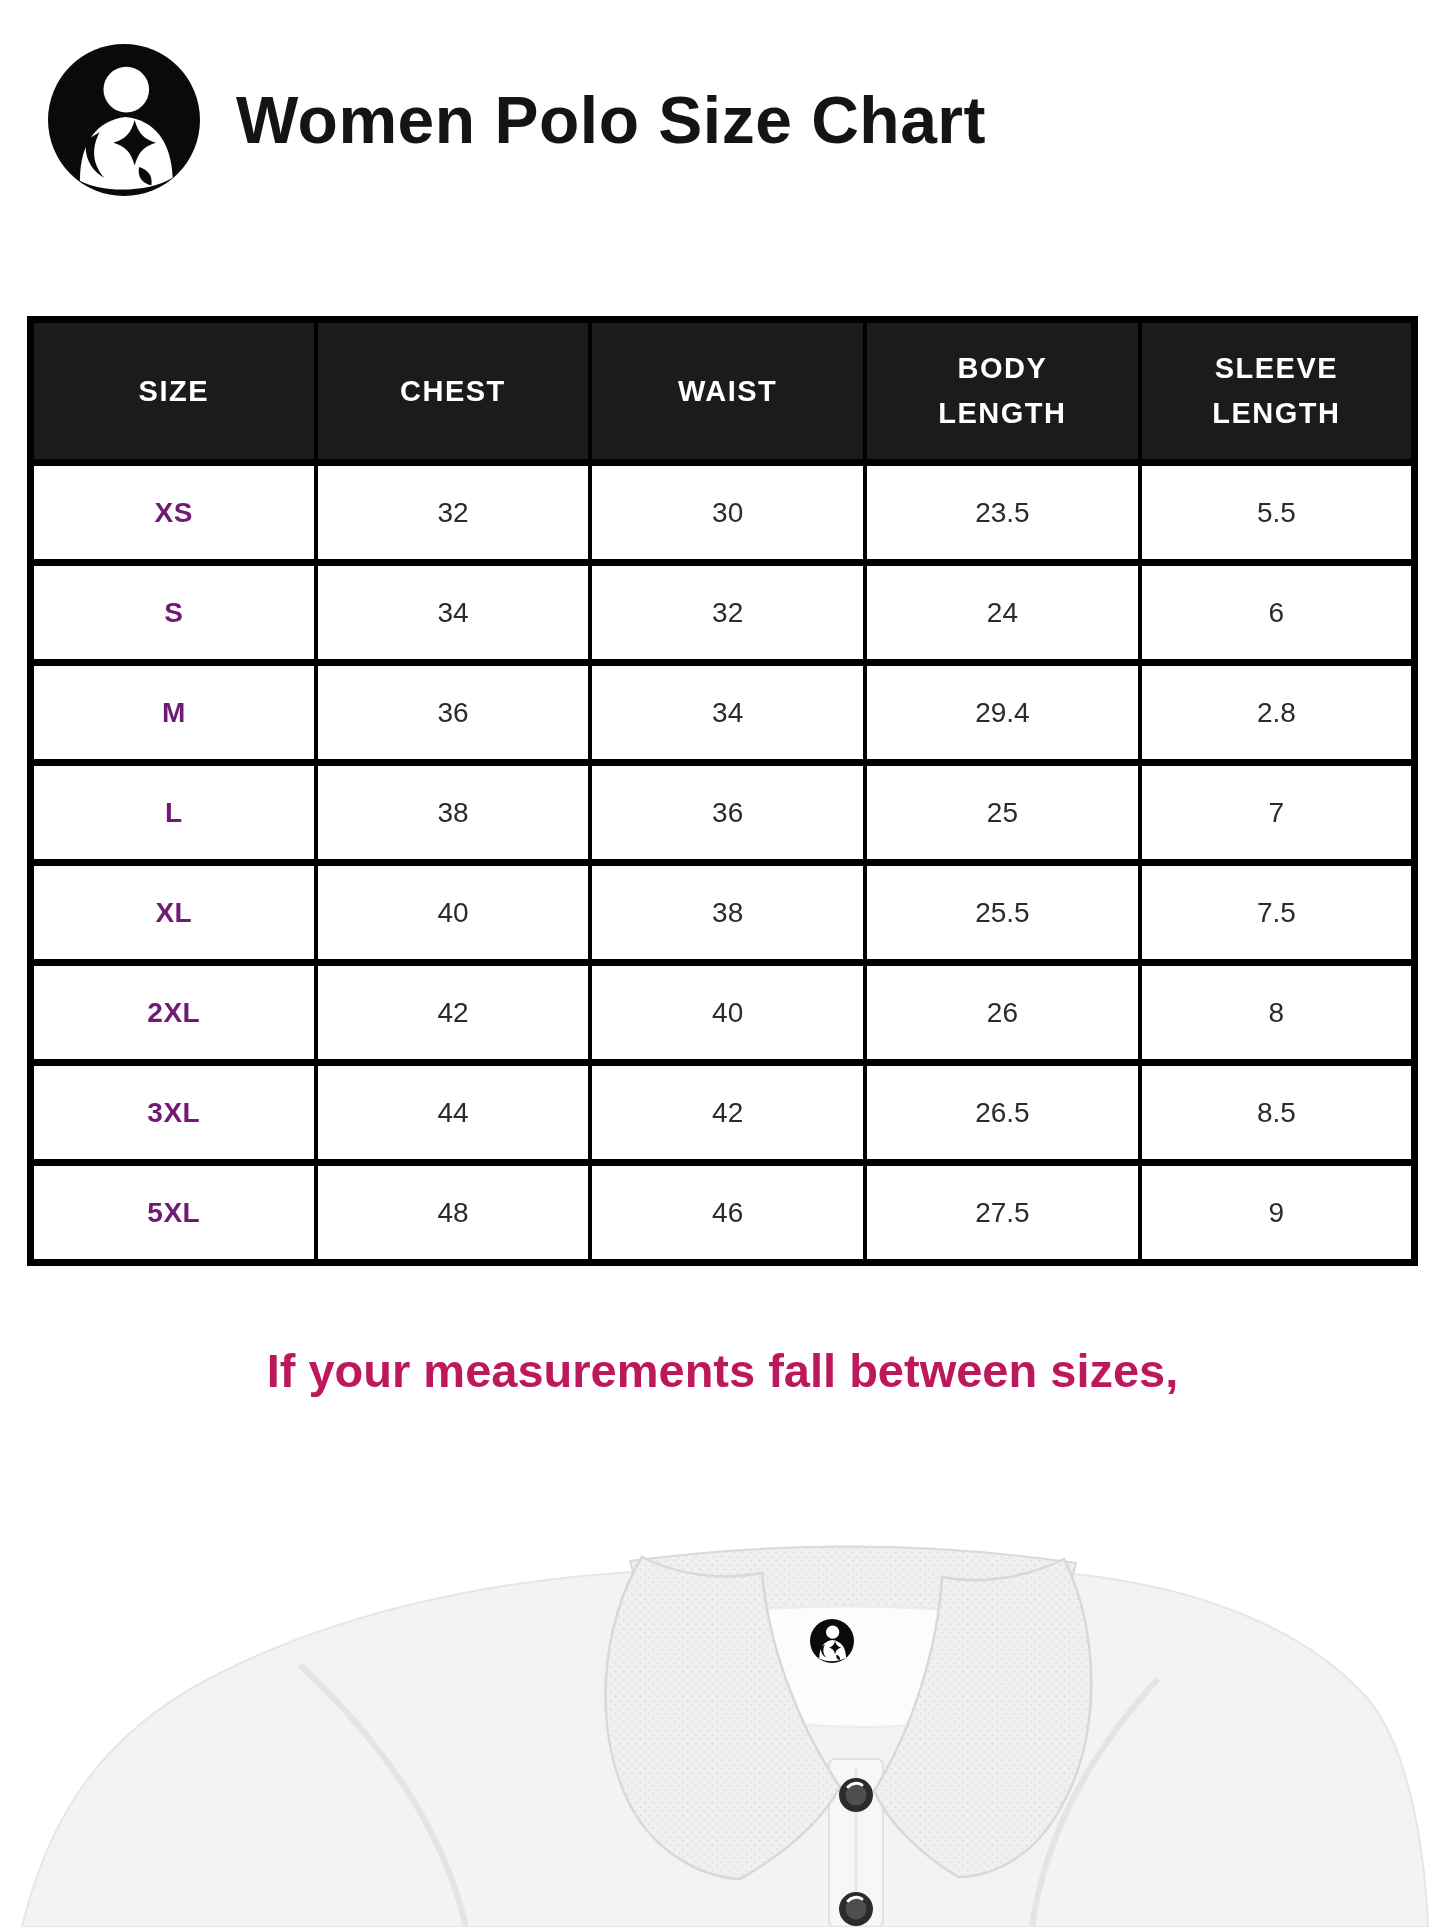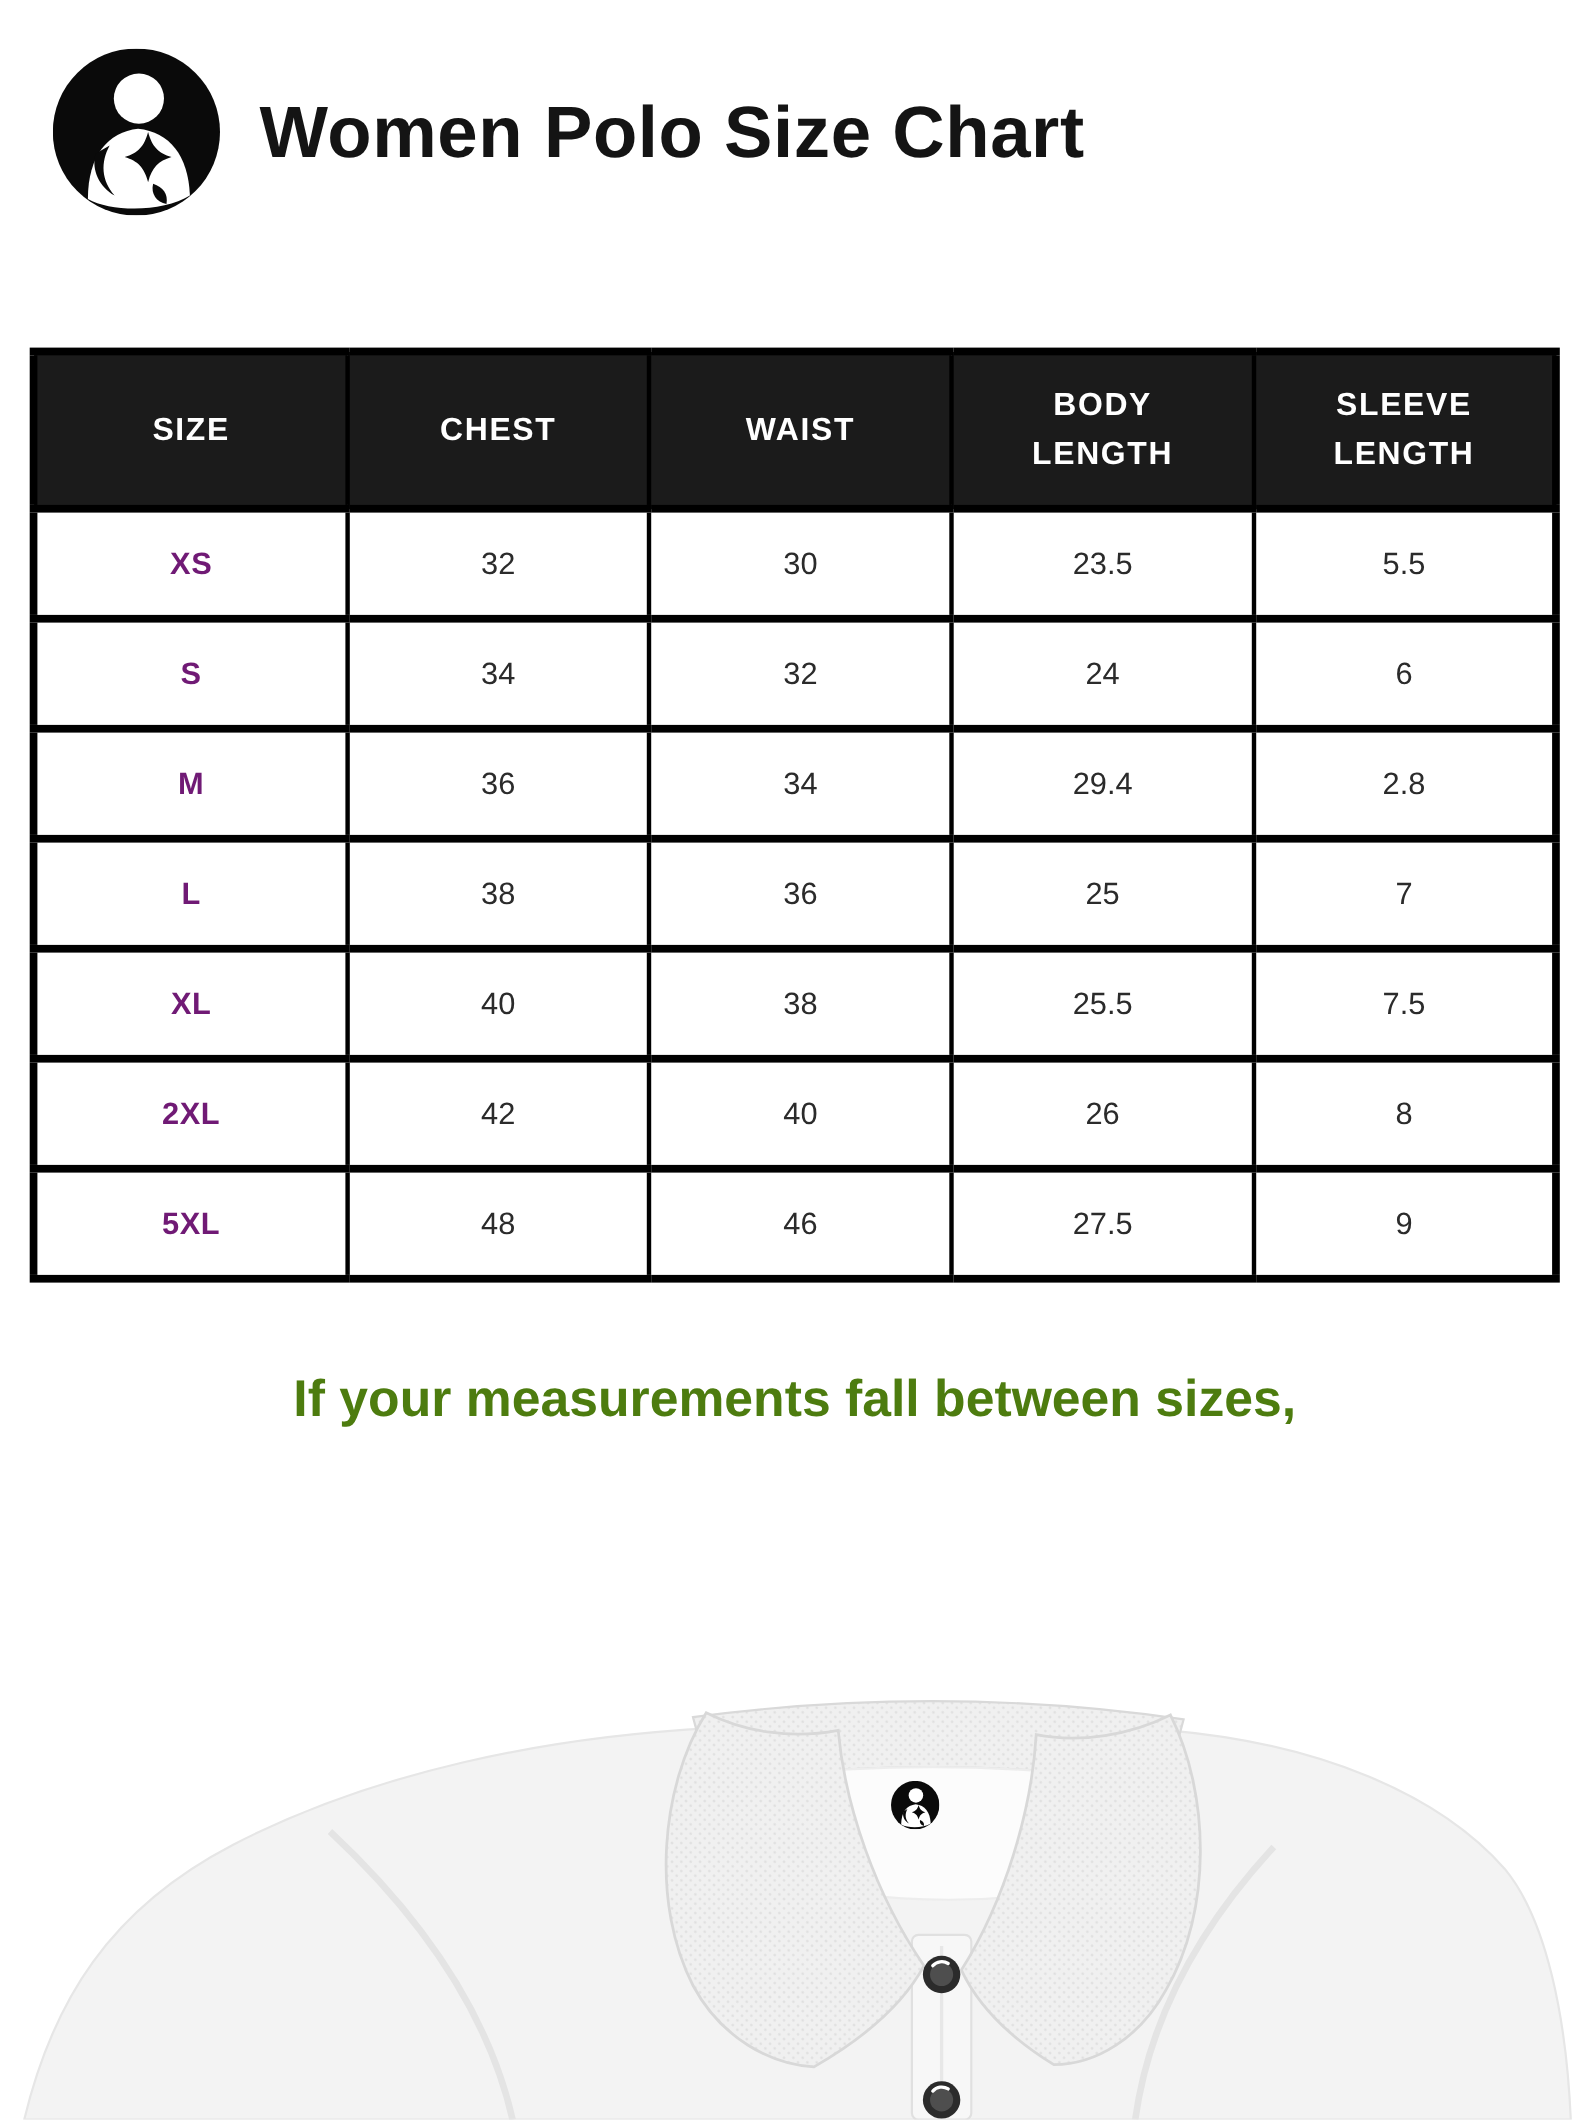--- a/index.html
+++ b/index.html
@@ -69,21 +69,21 @@
   col.c-size { width: 20.6%; }
   col.c-rest { width: 19.85%; }
 
   
   .fit-note {
     margin-top: 72px;
     text-align: center;
     font-size: 47px;
     font-weight: bold;
     line-height: 66px;
-    color: #4d7c0f;
+    color: #be185d;
   }
 
   
   .shirt-photo {
     position: absolute;
     left: 0;
     bottom: 0;
     width: 1445px;
     height: 400px;
     display: block;
@@ -173,20 +173,27 @@
         <td>7.5</td>
       </tr>
       <tr>
         <td class="size-col">2XL</td>
         <td>42</td>
         <td>40</td>
         <td>26</td>
         <td>8</td>
       </tr>
       <tr>
+        <td class="size-col">3XL</td>
+        <td>44</td>
+        <td>42</td>
+        <td>26.5</td>
+        <td>8.5</td>
+      </tr>
+      <tr>
         <td class="size-col">5XL</td>
         <td>48</td>
         <td>46</td>
         <td>27.5</td>
         <td>9</td>
       </tr>
     </tbody>
   </table>
 </div>
 

